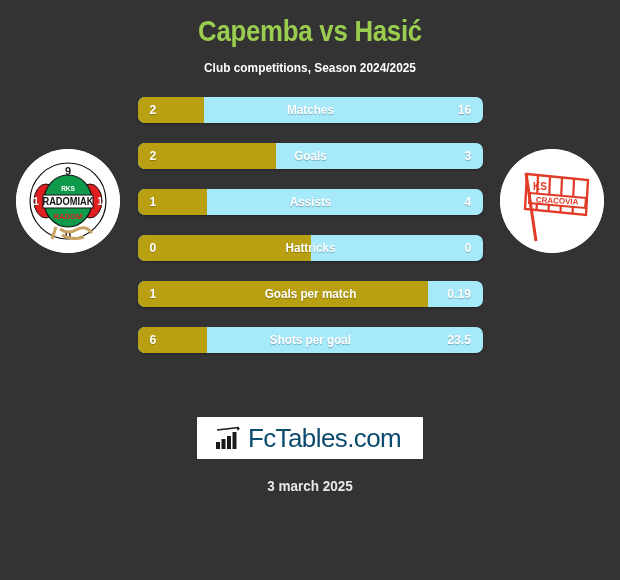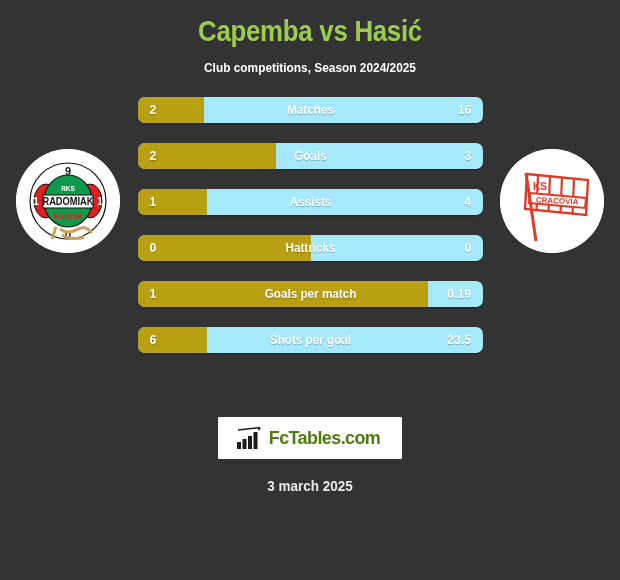--- a/index.html
+++ b/index.html
@@ -125,23 +125,23 @@
     background: #FFFFFF;
     padding: 9px 22px 9px 18px;
     border-radius: 1px;
   }
   .logo-inner {
     display: flex;
     align-items: center;
     gap: 7px;
   }
   .logo-text {
-    color: #4d7c0f;
-    font-size: 18px;
-    font-weight: bold;
+    color: #0c4a6e;
+    font-size: 26px;
+    font-weight: normal;
     letter-spacing: -0.6px;
     line-height: 24px;
   }
   .date {
     margin-top: 18px;
     text-align: center;
     color: #E8E8E8;
     font-size: 15px;
     font-weight: bold;
     transform: scaleX(0.9);

